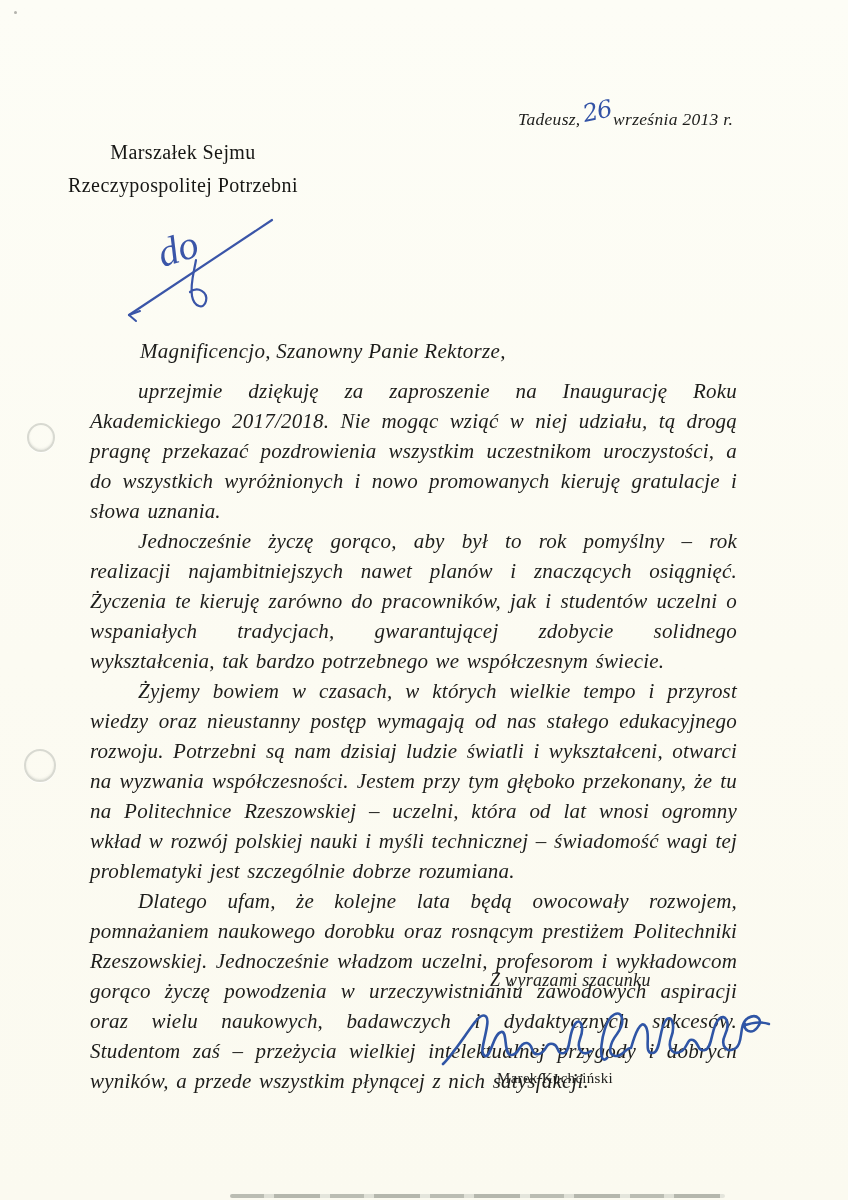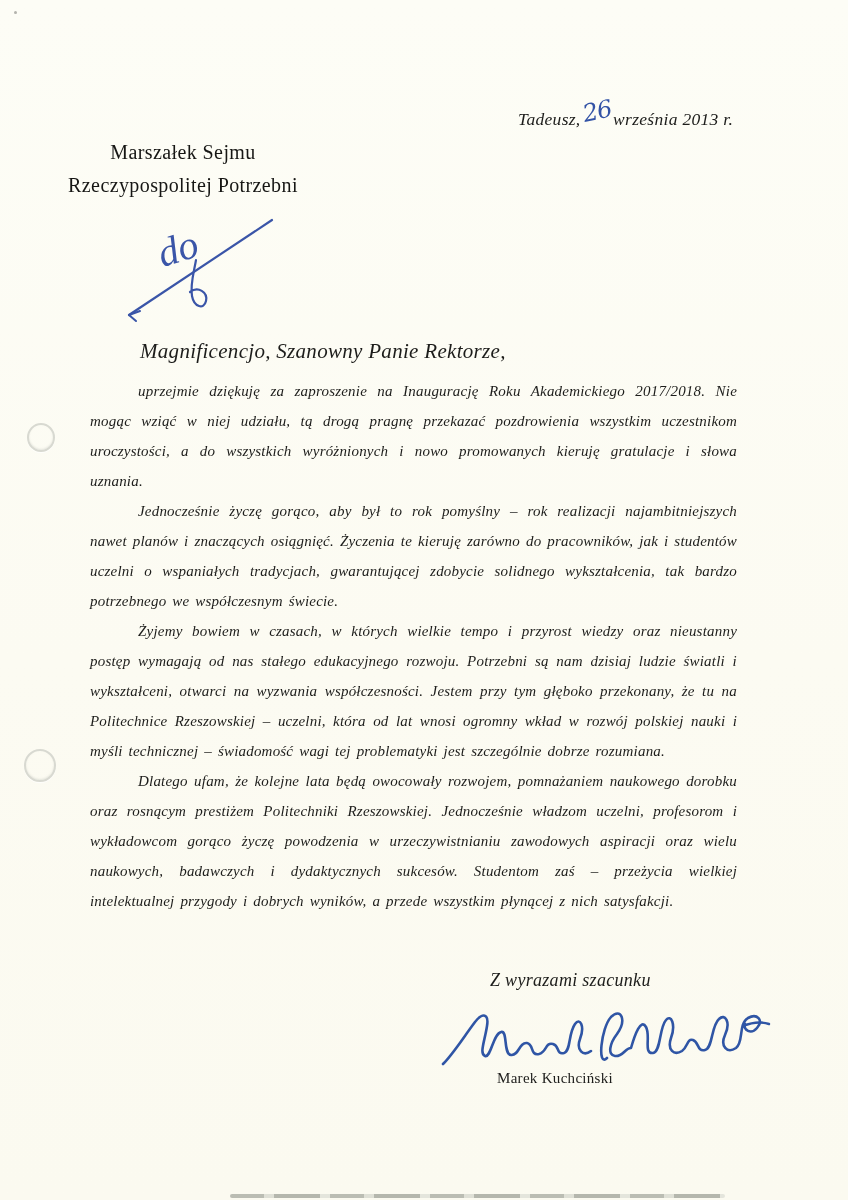--- a/index.html
+++ b/index.html
@@ -87,21 +87,21 @@
     font-style: italic;
     font-size: 21px;
     letter-spacing: 0.3px;
   }
   .body-text {
     position: absolute;
     top: 376px;
     left: 90px;
     width: 647px;
     font-style: italic;
-    font-size: 15px;
+    font-size: 21px;
     line-height: 30px;
     text-align: justify;
     letter-spacing: 0.2px;
     word-spacing: 2px;
   }
   .body-text p { text-indent: 48px; margin: 0; }
 
   
   .closing {
     position: absolute;

